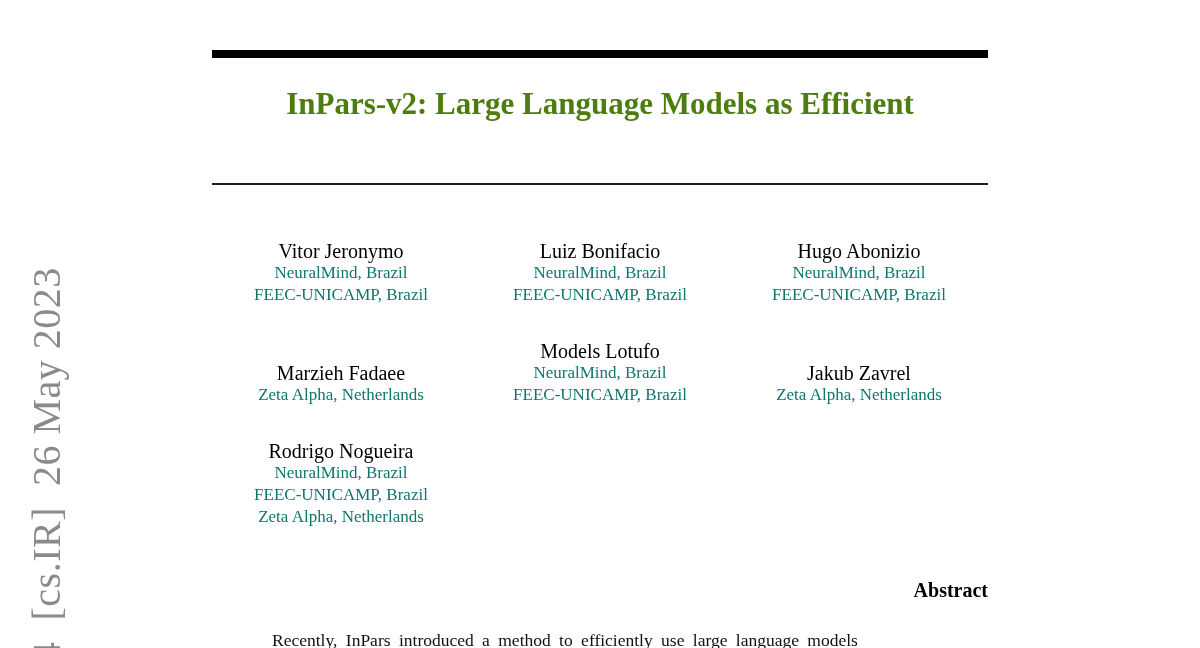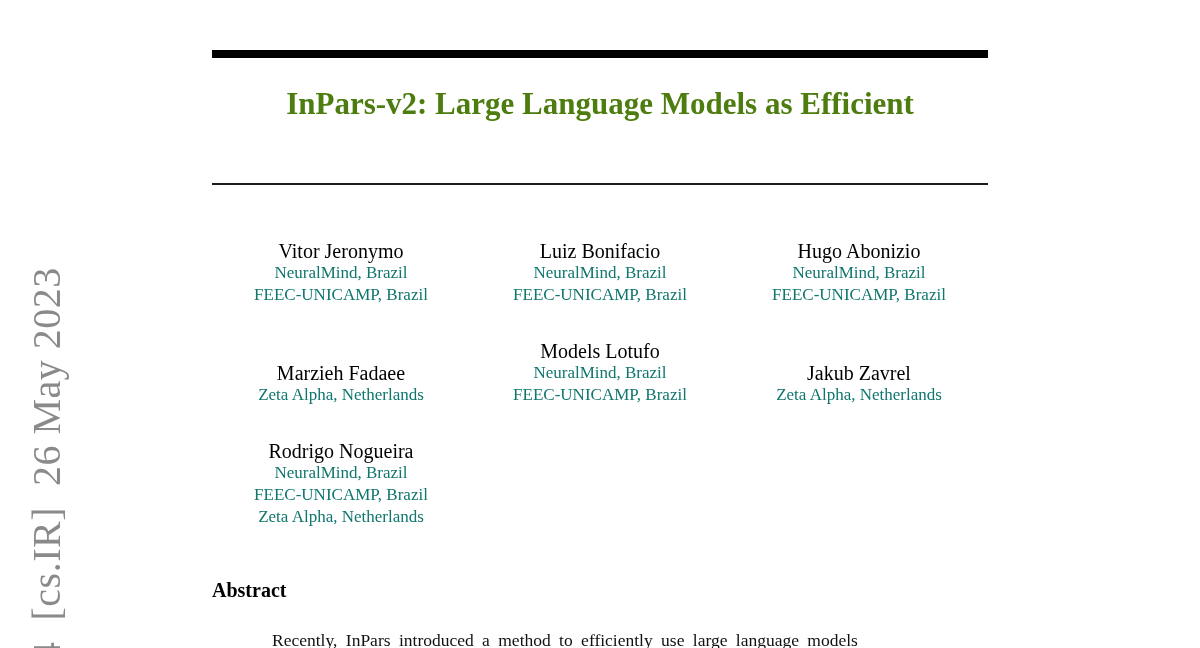--- a/index.html
+++ b/index.html
@@ -68,21 +68,21 @@
     font-size: 17px;
     line-height: 22px;
   }
   .author-name { font-weight: normal; font-size: 20px; }
   .author-affil { font-weight: normal; color: #0f766e; }
 
   .abstract-heading {
     position: absolute;
     left: 212px; top: 579px;
     width: 776px;
-    text-align: left;
+    text-align: right;
     font-weight: bold;
     font-size: 20px;
   }
   .abstract-text {
     position: absolute;
     left: 272px; top: 628px;
     width: 668px;
     font-size: 17.5px;
     line-height: 24px;
     text-align: justify;

